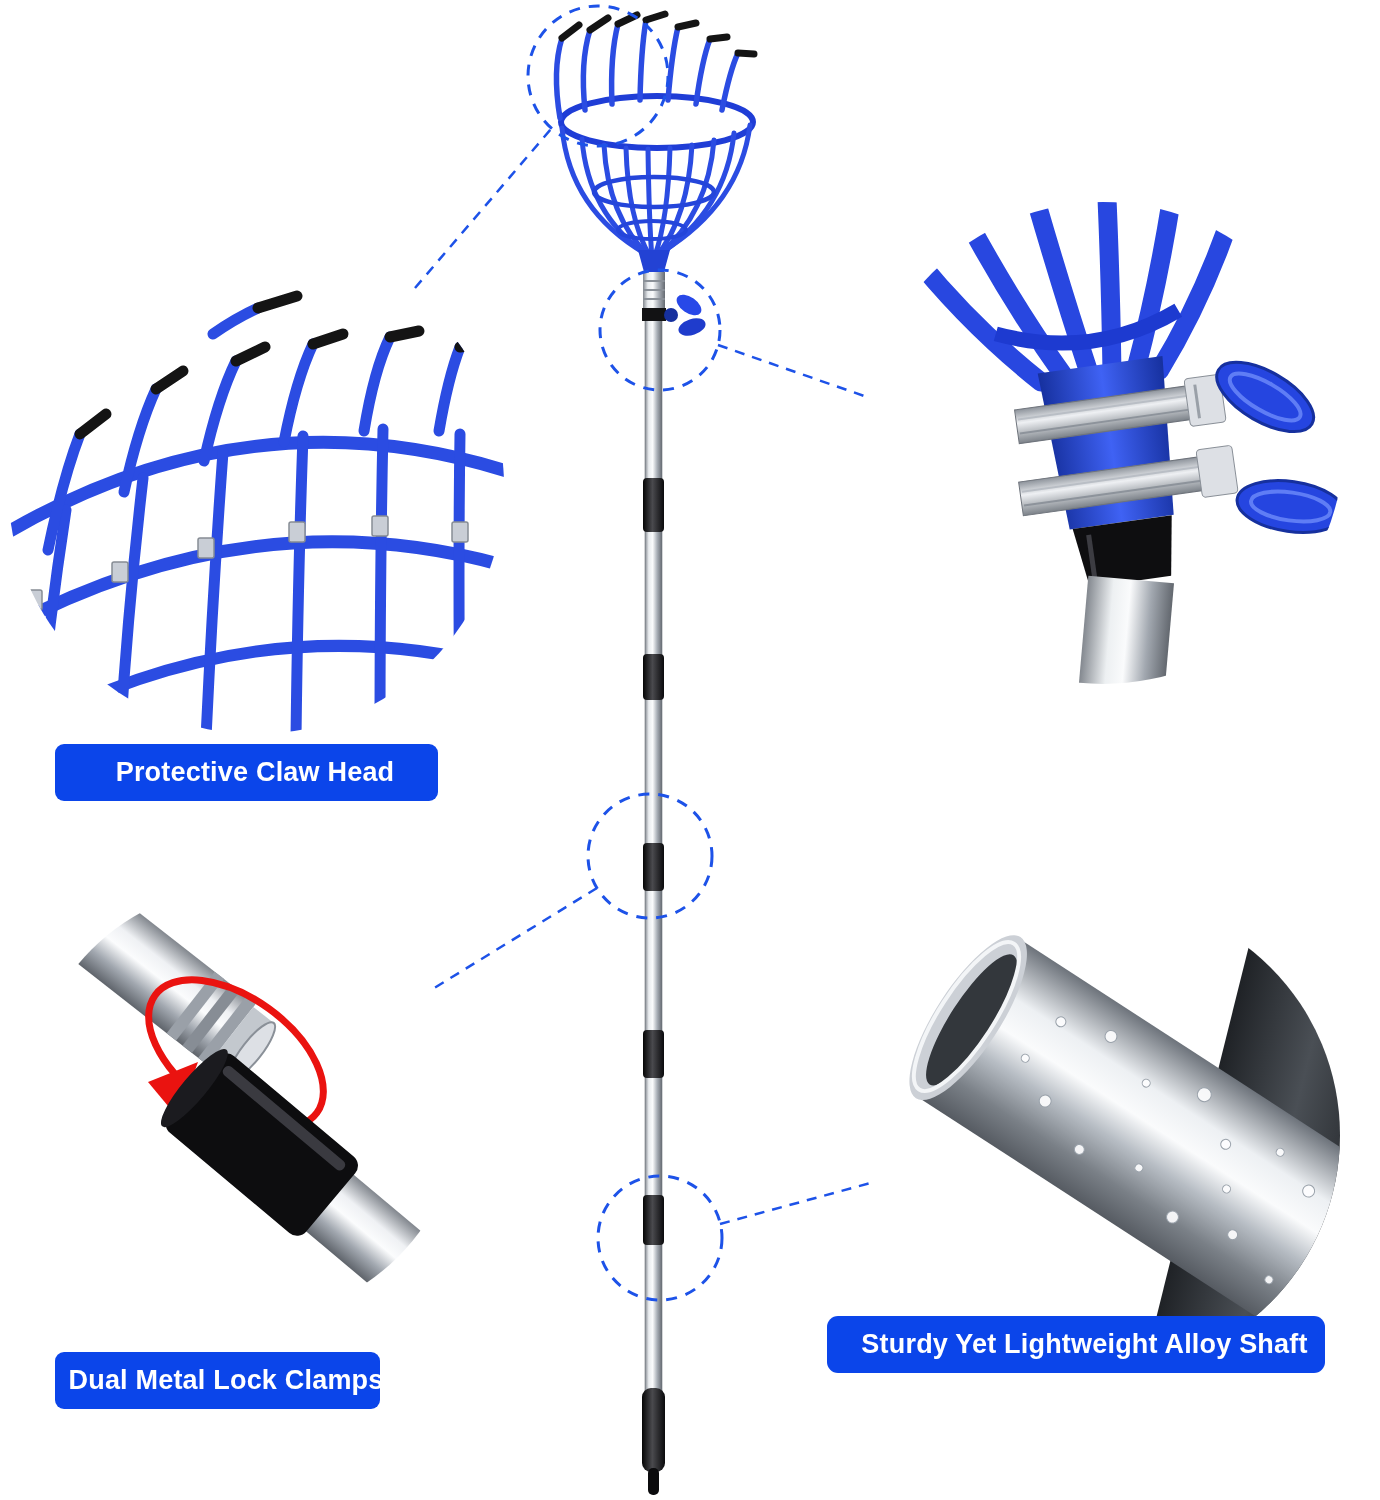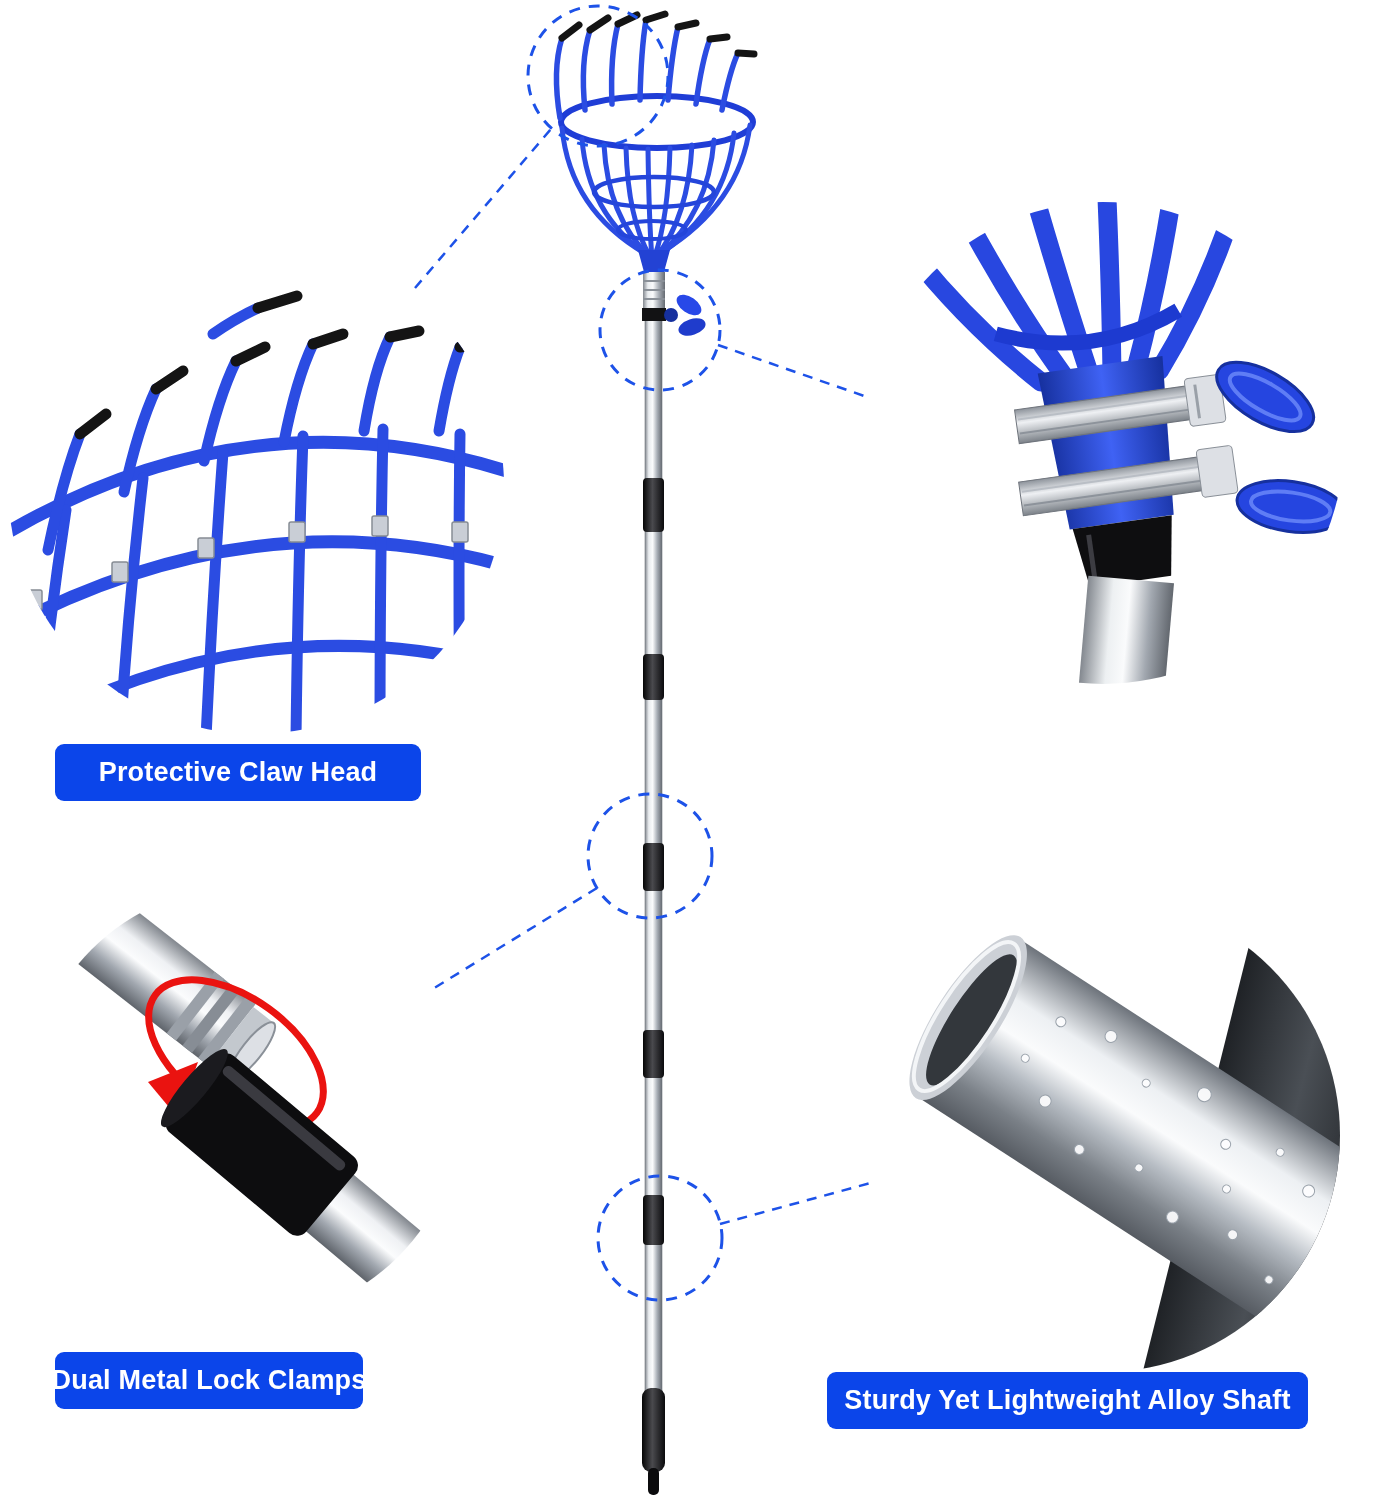--- a/index.html
+++ b/index.html
@@ -29,25 +29,26 @@
     background: #0b45ea;
     color: #ffffff;
     font-weight: bold;
     font-size: 27px;
     display: flex;
     align-items: center;
     justify-content: center;
     border-radius: 9px;
     white-space: nowrap;
     letter-spacing: 0.2px;
+    padding-left: 17px;
   }
   .label-tl { left: 55px;  top: 744px;  width: 366px; }
   .label-tr { left: 838px; top: 744px;  width: 408px; }
   .label-bl { left: 55px;  top: 1352px; width: 308px; }
-  .label-br { left: 827px; top: 1372px; width: 481px; }
+  .label-br { left: 827px; top: 1316px; width: 481px; border-radius: 11px; }
 </style>
 </head>
 <body>
 
 <div class="canvas">
 
   <svg class="product-svg" width="1380" height="1500" viewBox="0 0 1380 1500">
     <defs>
       <linearGradient id="poleH" x1="0" y1="0" x2="1" y2="0">
         <stop offset="0" stop-color="#83888f"></stop>

